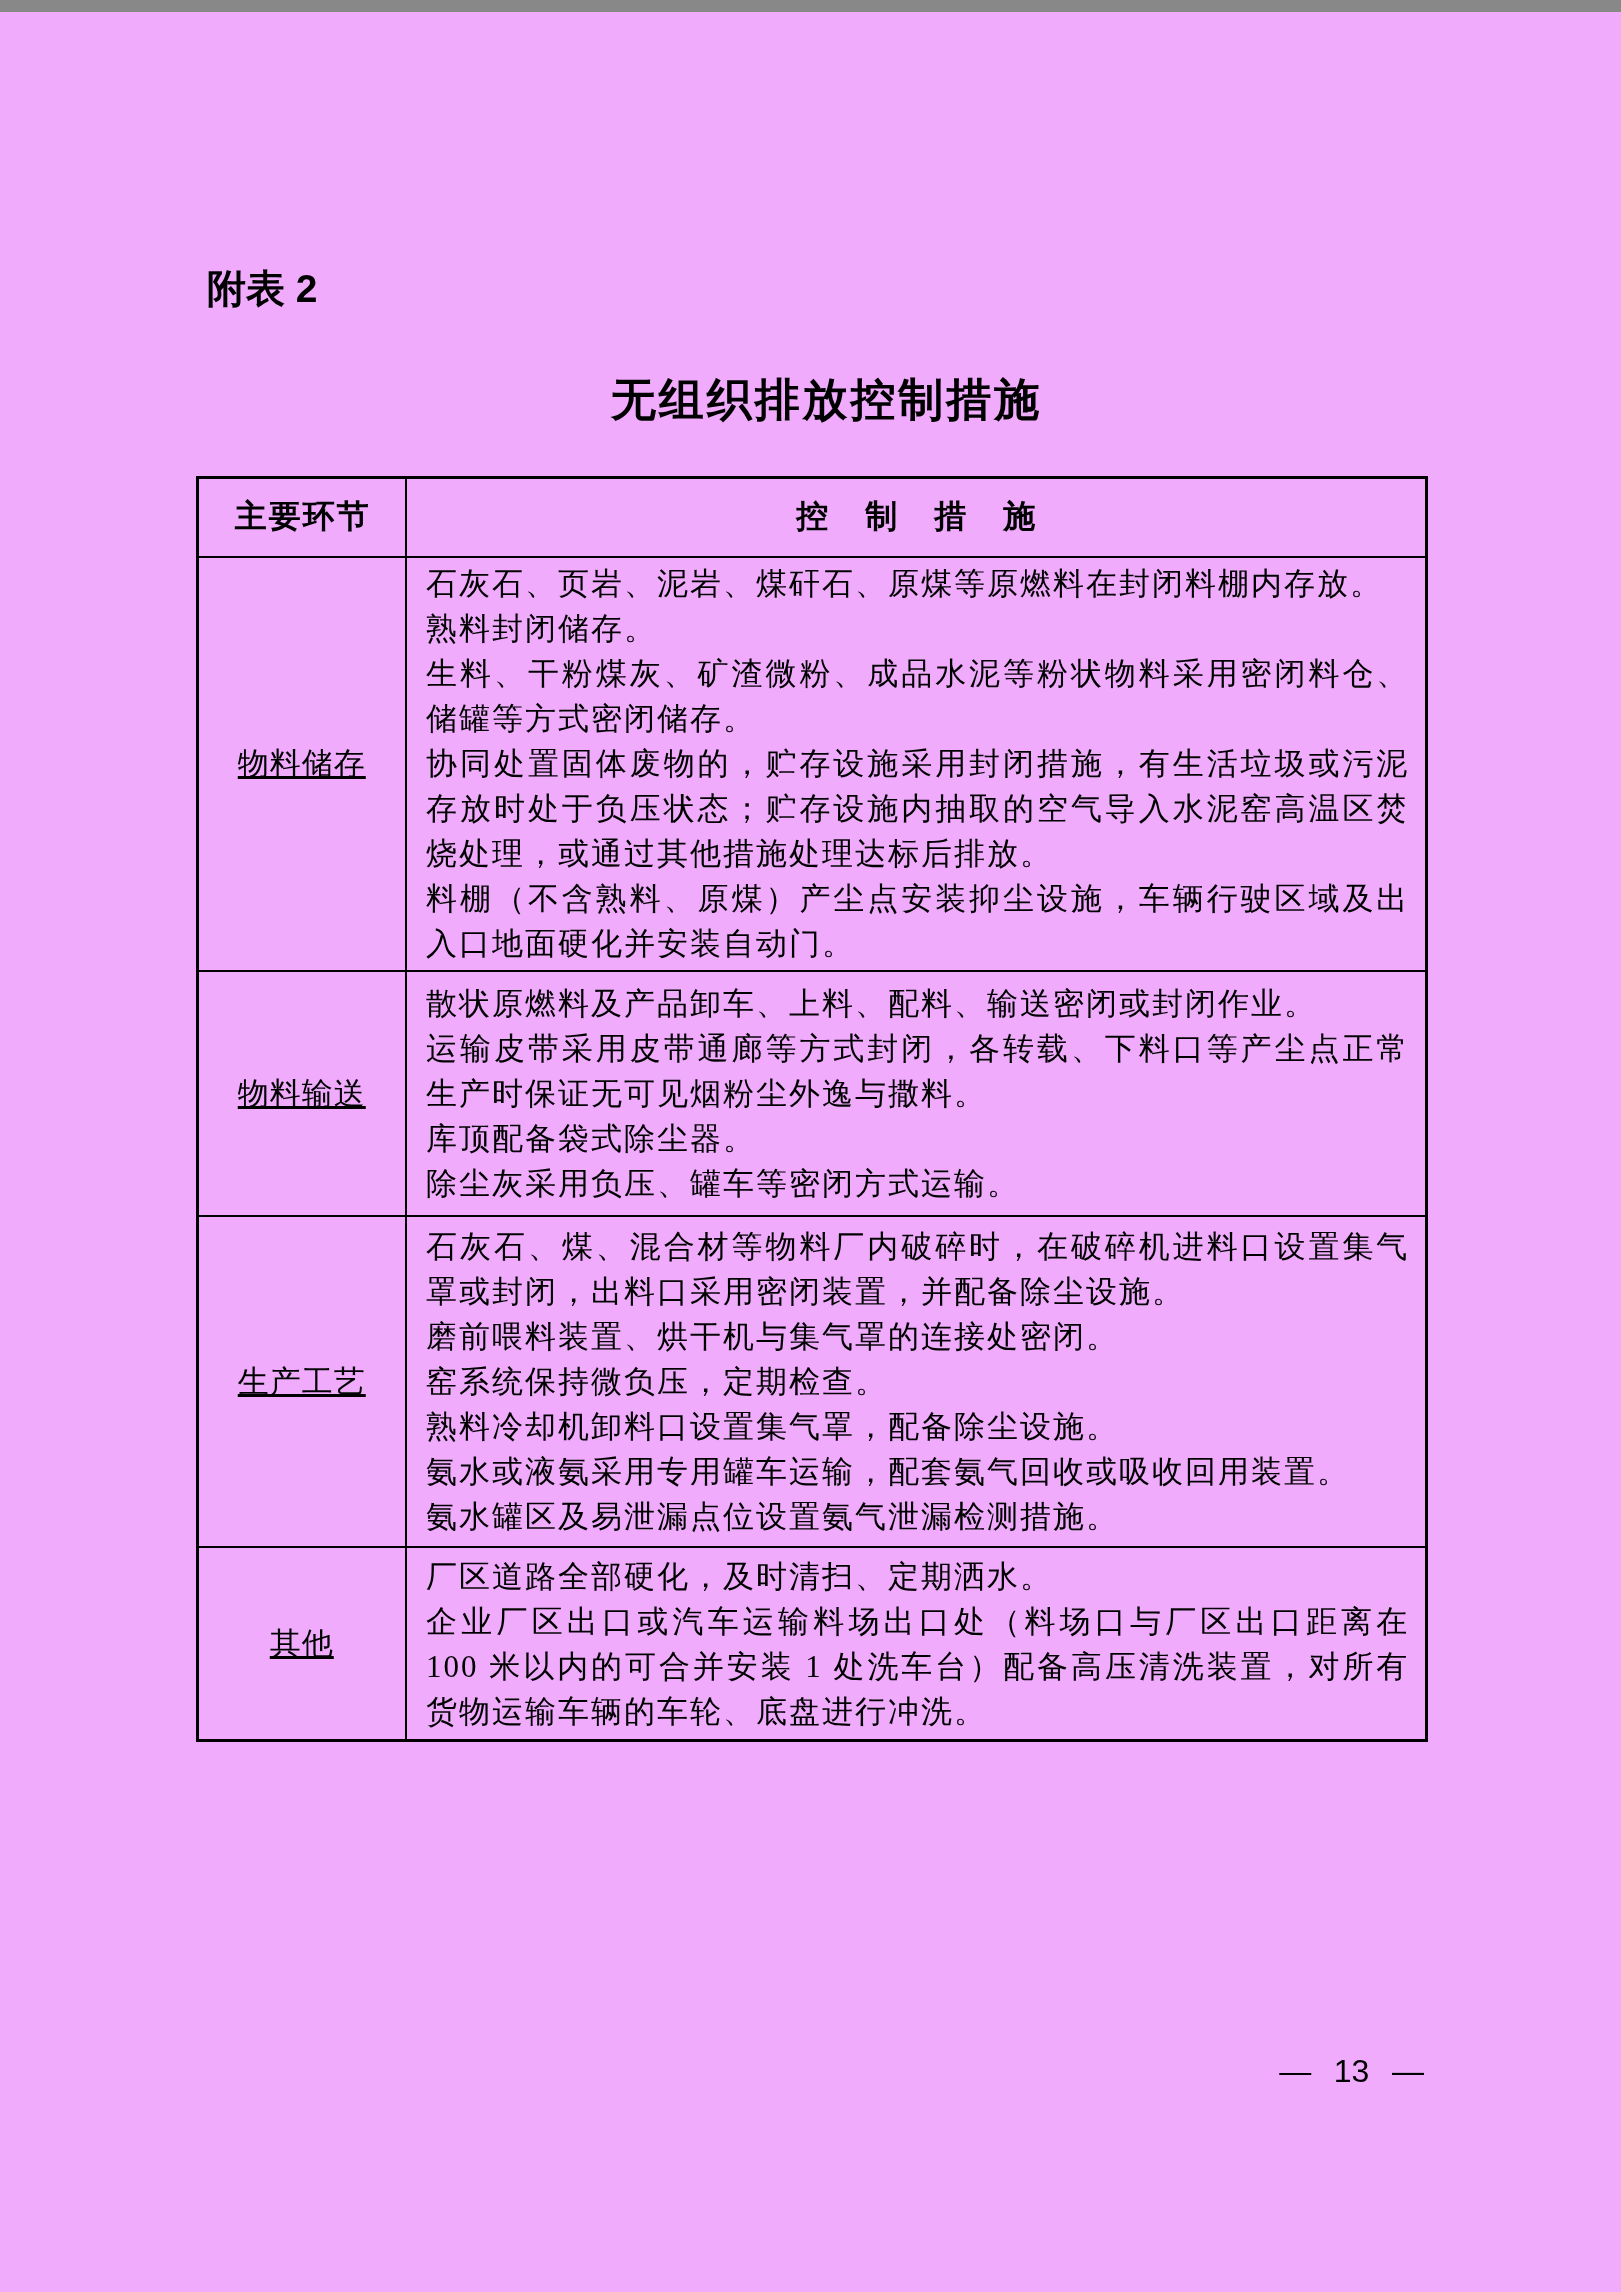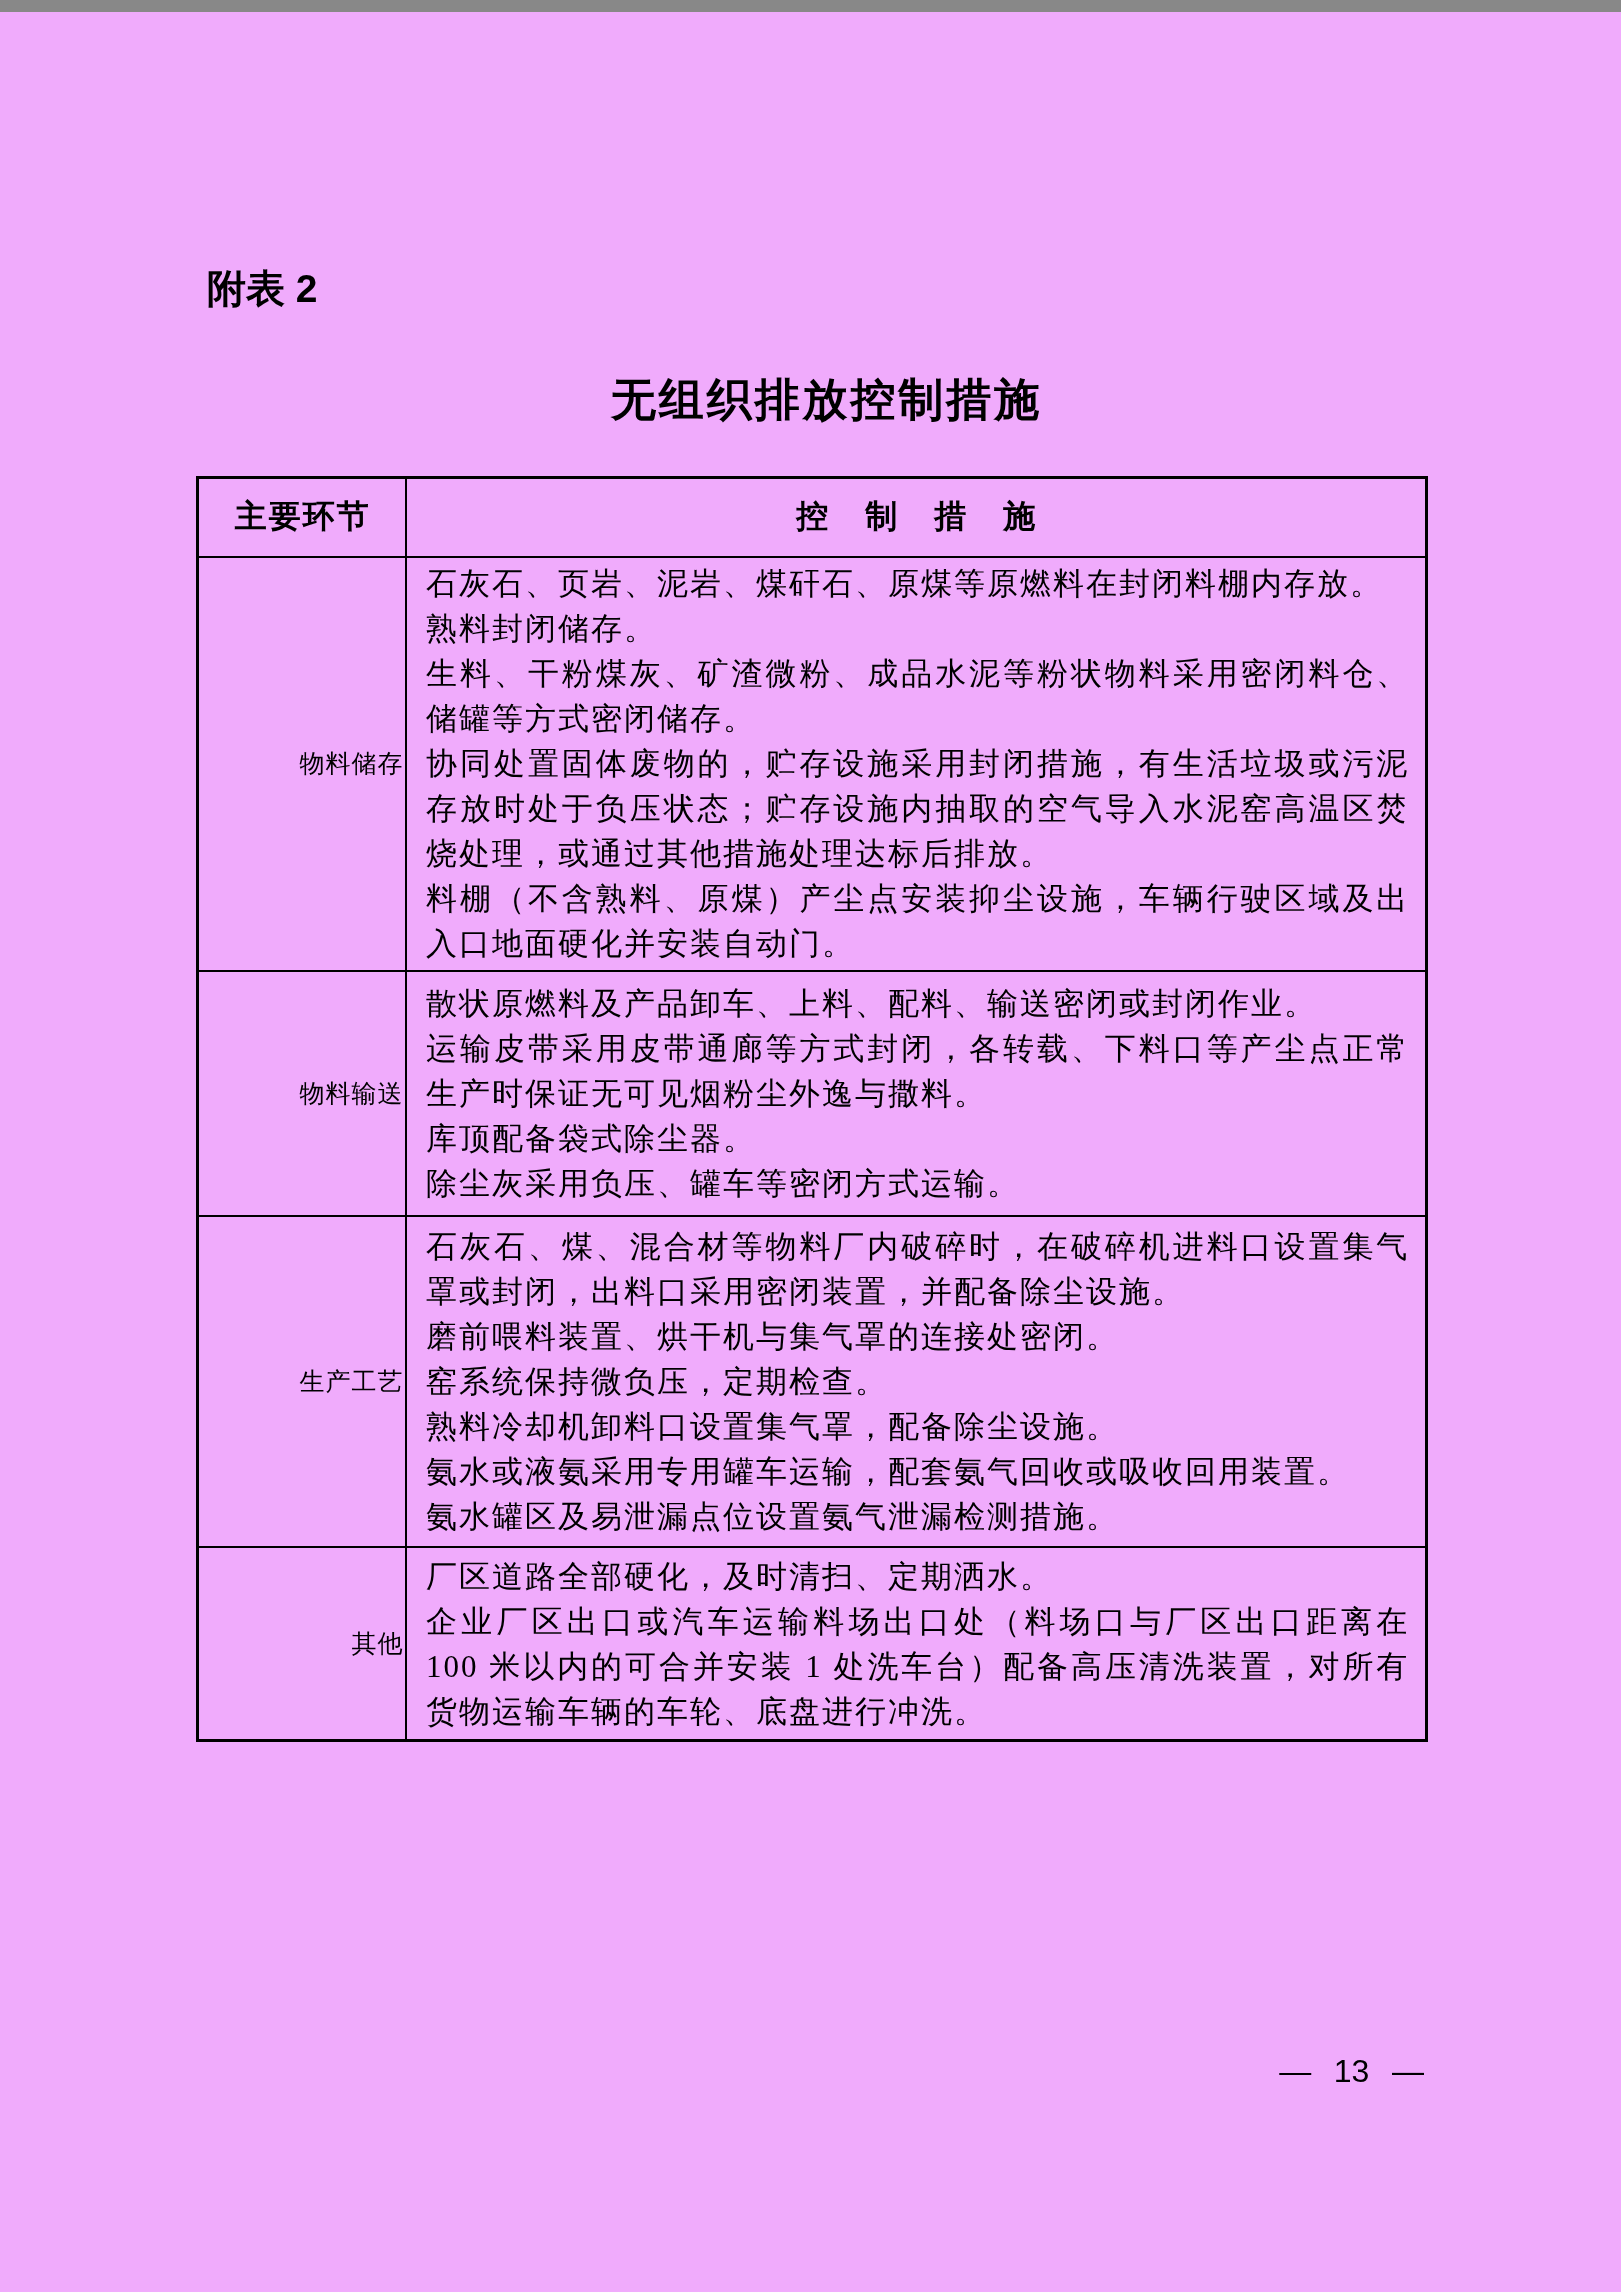--- a/index.html
+++ b/index.html
@@ -49,23 +49,24 @@
     border-bottom:2.9px solid #000;
     height:79px;
     font-family:"Liberation Sans",sans-serif;
     font-weight:bold;
     font-size:32px;
     text-align:center;
   }
   th .hdr-stage{letter-spacing:2px;margin-right:-2px;}
   th .hdr-measures{letter-spacing:37px;margin-right:-37px;}
   td.stage-cell{
-    text-align:right;
-    font-size:25px;
+    text-align:center;
+    font-size:31px;
     letter-spacing:1px;
+    text-decoration:underline;
   }
   td.measures-cell{
     padding:3.9px 15.7px 3.9px 19.6px;
   }
   td.measures-cell p{
     margin:0;
     font-size:31px;
     line-height:45px;
     letter-spacing:2px;
     text-align:justify;

